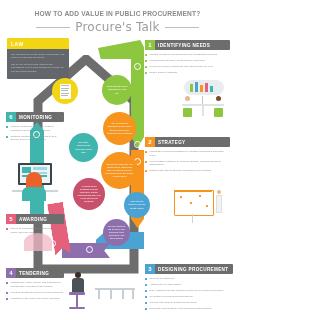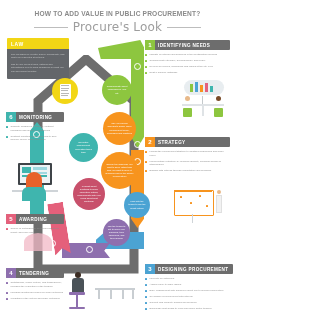--- a/index.html
+++ b/index.html
@@ -106,21 +106,21 @@
 </style>
 <style>.bullets li::before{background:var(--c,#8DC63F);}</style></head>
 <body>
 
 <div class="page">
 
   <div class="hdr">
     <div class="hdr-title">HOW TO ADD VALUE IN PUBLIC PROCUREMENT?</div>
     <div class="hdr-sub-wrap">
       <div class="hdr-rule"></div>
-      <div class="hdr-sub">Procure's Look</div>
+      <div class="hdr-sub">Procure's Talk</div>
       <div class="hdr-rule"></div>
     </div>
   </div>
 
   <div class="house">
     <svg viewBox="0 0 112 225" xmlns="http://www.w3.org/2000/svg">
 
       <path d="M56 4 L104 46 L104 214 L8 214 L8 46 Z" fill="none" stroke="#6d6d6d" stroke-width="9" stroke-linejoin="miter"></path>
 
     </svg>

